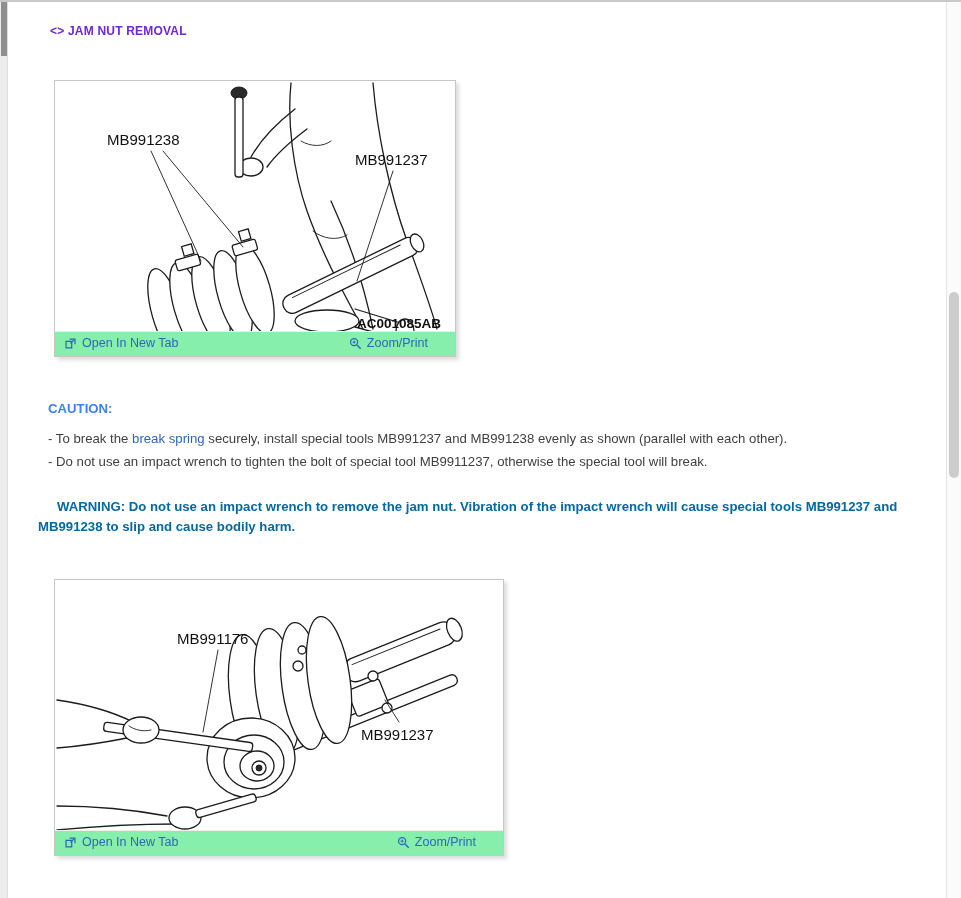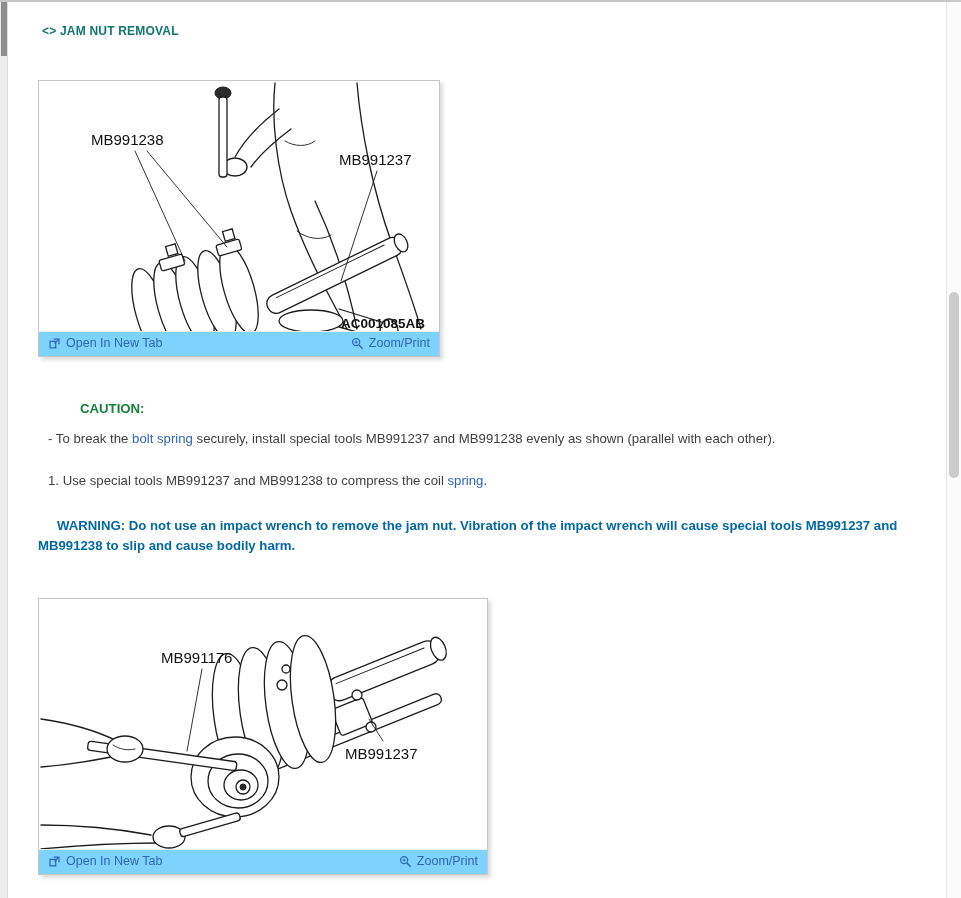--- a/index.html
+++ b/index.html
@@ -17,51 +17,52 @@
   .left-scrollbar { position: absolute; left: 0; top: 0; bottom: 0; width: 8px; background: #ececec; border-right: 1px solid #dedede; z-index: 4; }
   .left-scrollbar .thumb { position: absolute; top: 0; left: 1px; width: 6px; height: 56px; background: #8f8f8f; }
 
   
   .right-scrollbar { position: absolute; right: 0; top: 0; bottom: 0; width: 15px; background: #fbfbfb; border-left: 1px solid #e4e4e4; z-index: 4; }
   .right-scrollbar .thumb { position: absolute; top: 292px; left: 2px; width: 10px; height: 186px; background: #cccccc; border-radius: 5px; }
 
   .content { position: absolute; left: 38px; top: 0; width: 877px; }
 
   .heading {
-    margin: 24px 0 0 4px;
+    margin: 24px 0 0 12px;
     font-size: 12px;
     font-weight: bold;
-    color: #0f766e;
+    color: #6d28d9;
     letter-spacing: .2px;
     cursor: pointer;
   }
 
   .figure {
     margin-top: 42px;
     background: #fff;
     border: 1px solid #c6c6c6;
     box-shadow: 3px 3px 4px rgba(0,0,0,.14);
+    margin-left: 16px;
   }
   .figure-1 { width: 402px; }
   .figure-2 { width: 450px; }
   .fig-canvas { display: block; background: #fff; }
   .fig-links {
     display: flex; justify-content: space-between; align-items: center;
-    padding: 4px 9px 6px 9px;
-    background: #7dd3fc;
+    padding: 4px 27px 6px 9px;
+    background: #86efac;
     border-top: 1px solid #eeeeee;
   }
   .fig-link {
     display: inline-flex; align-items: center; gap: 5px;
     color: #2e66b8; font-size: 12.5px; text-decoration: none; cursor: pointer;
   }
   .fig-link svg { display: block; }
 
   .textblock { margin: 44px 0 0 10px; font-size: 13.2px; line-height: 1.25; color: #3f3f3f; }
-  .caution-title { font-weight: bold; color: #15803d; margin-bottom: 13px; margin-left: 32px; }
+  .caution-title { font-weight: bold; color: #3b82f6; margin-bottom: 13px; }
   .caution-item { margin-bottom: 7px; white-space: nowrap; }
   .inline-link { color: #2e66b8; text-decoration: none; cursor: pointer; }
   .step { margin-top: 26px; }
   .warning {
     margin: 26px 0 0 -10px;
     width: 867px;
     font-weight: bold;
     color: #0369a1;
     text-indent: 19px;
     line-height: 1.55;
@@ -160,23 +161,23 @@
             <path d="M9.8 9.8l4.6 4.6" stroke="#2e66b8" stroke-width="1.8"></path>
           </svg>
         </span>
         <span>Zoom/Print</span>
       </a>
     </figcaption>
   </figure>
 
   <section class="textblock">
     <p class="caution-title">CAUTION:</p>
-    <p class="caution-item"><span>-  To break the </span><a class="inline-link">bolt spring</a><span> securely, install special tools MB991237 and MB991238 evenly as shown (parallel with each other).</span></p>
-
-    <p class="step"><span>1. Use special tools MB991237 and MB991238 to compress the coil </span><a class="inline-link">spring</a><span>.</span></p>
+    <p class="caution-item"><span>-  To break the </span><a class="inline-link">break spring</a><span> securely, install special tools MB991237 and MB991238 evenly as shown (parallel with each other).</span></p>
+    <p class="caution-item">-  Do not use an impact wrench to tighten the bolt of special tool MB9911237, otherwise the special tool will break.</p>
+
 
     <p class="warning">WARNING: Do not use an impact wrench to remove the jam nut. Vibration of the impact wrench will cause special tools MB991237 and MB991238 to slip and cause bodily harm.</p>
   </section>
 
   <figure class="figure figure-2 fig2">
     <svg class="fig-canvas" width="415" height="250" viewBox="0 0 415 250">
 
       <g transform="rotate(-22 300 92)">
         <rect class="draw-fill" x="290" y="78" width="118" height="24" rx="11"></rect>
         <ellipse class="draw-fill" cx="408" cy="90" rx="7" ry="12"></ellipse>

